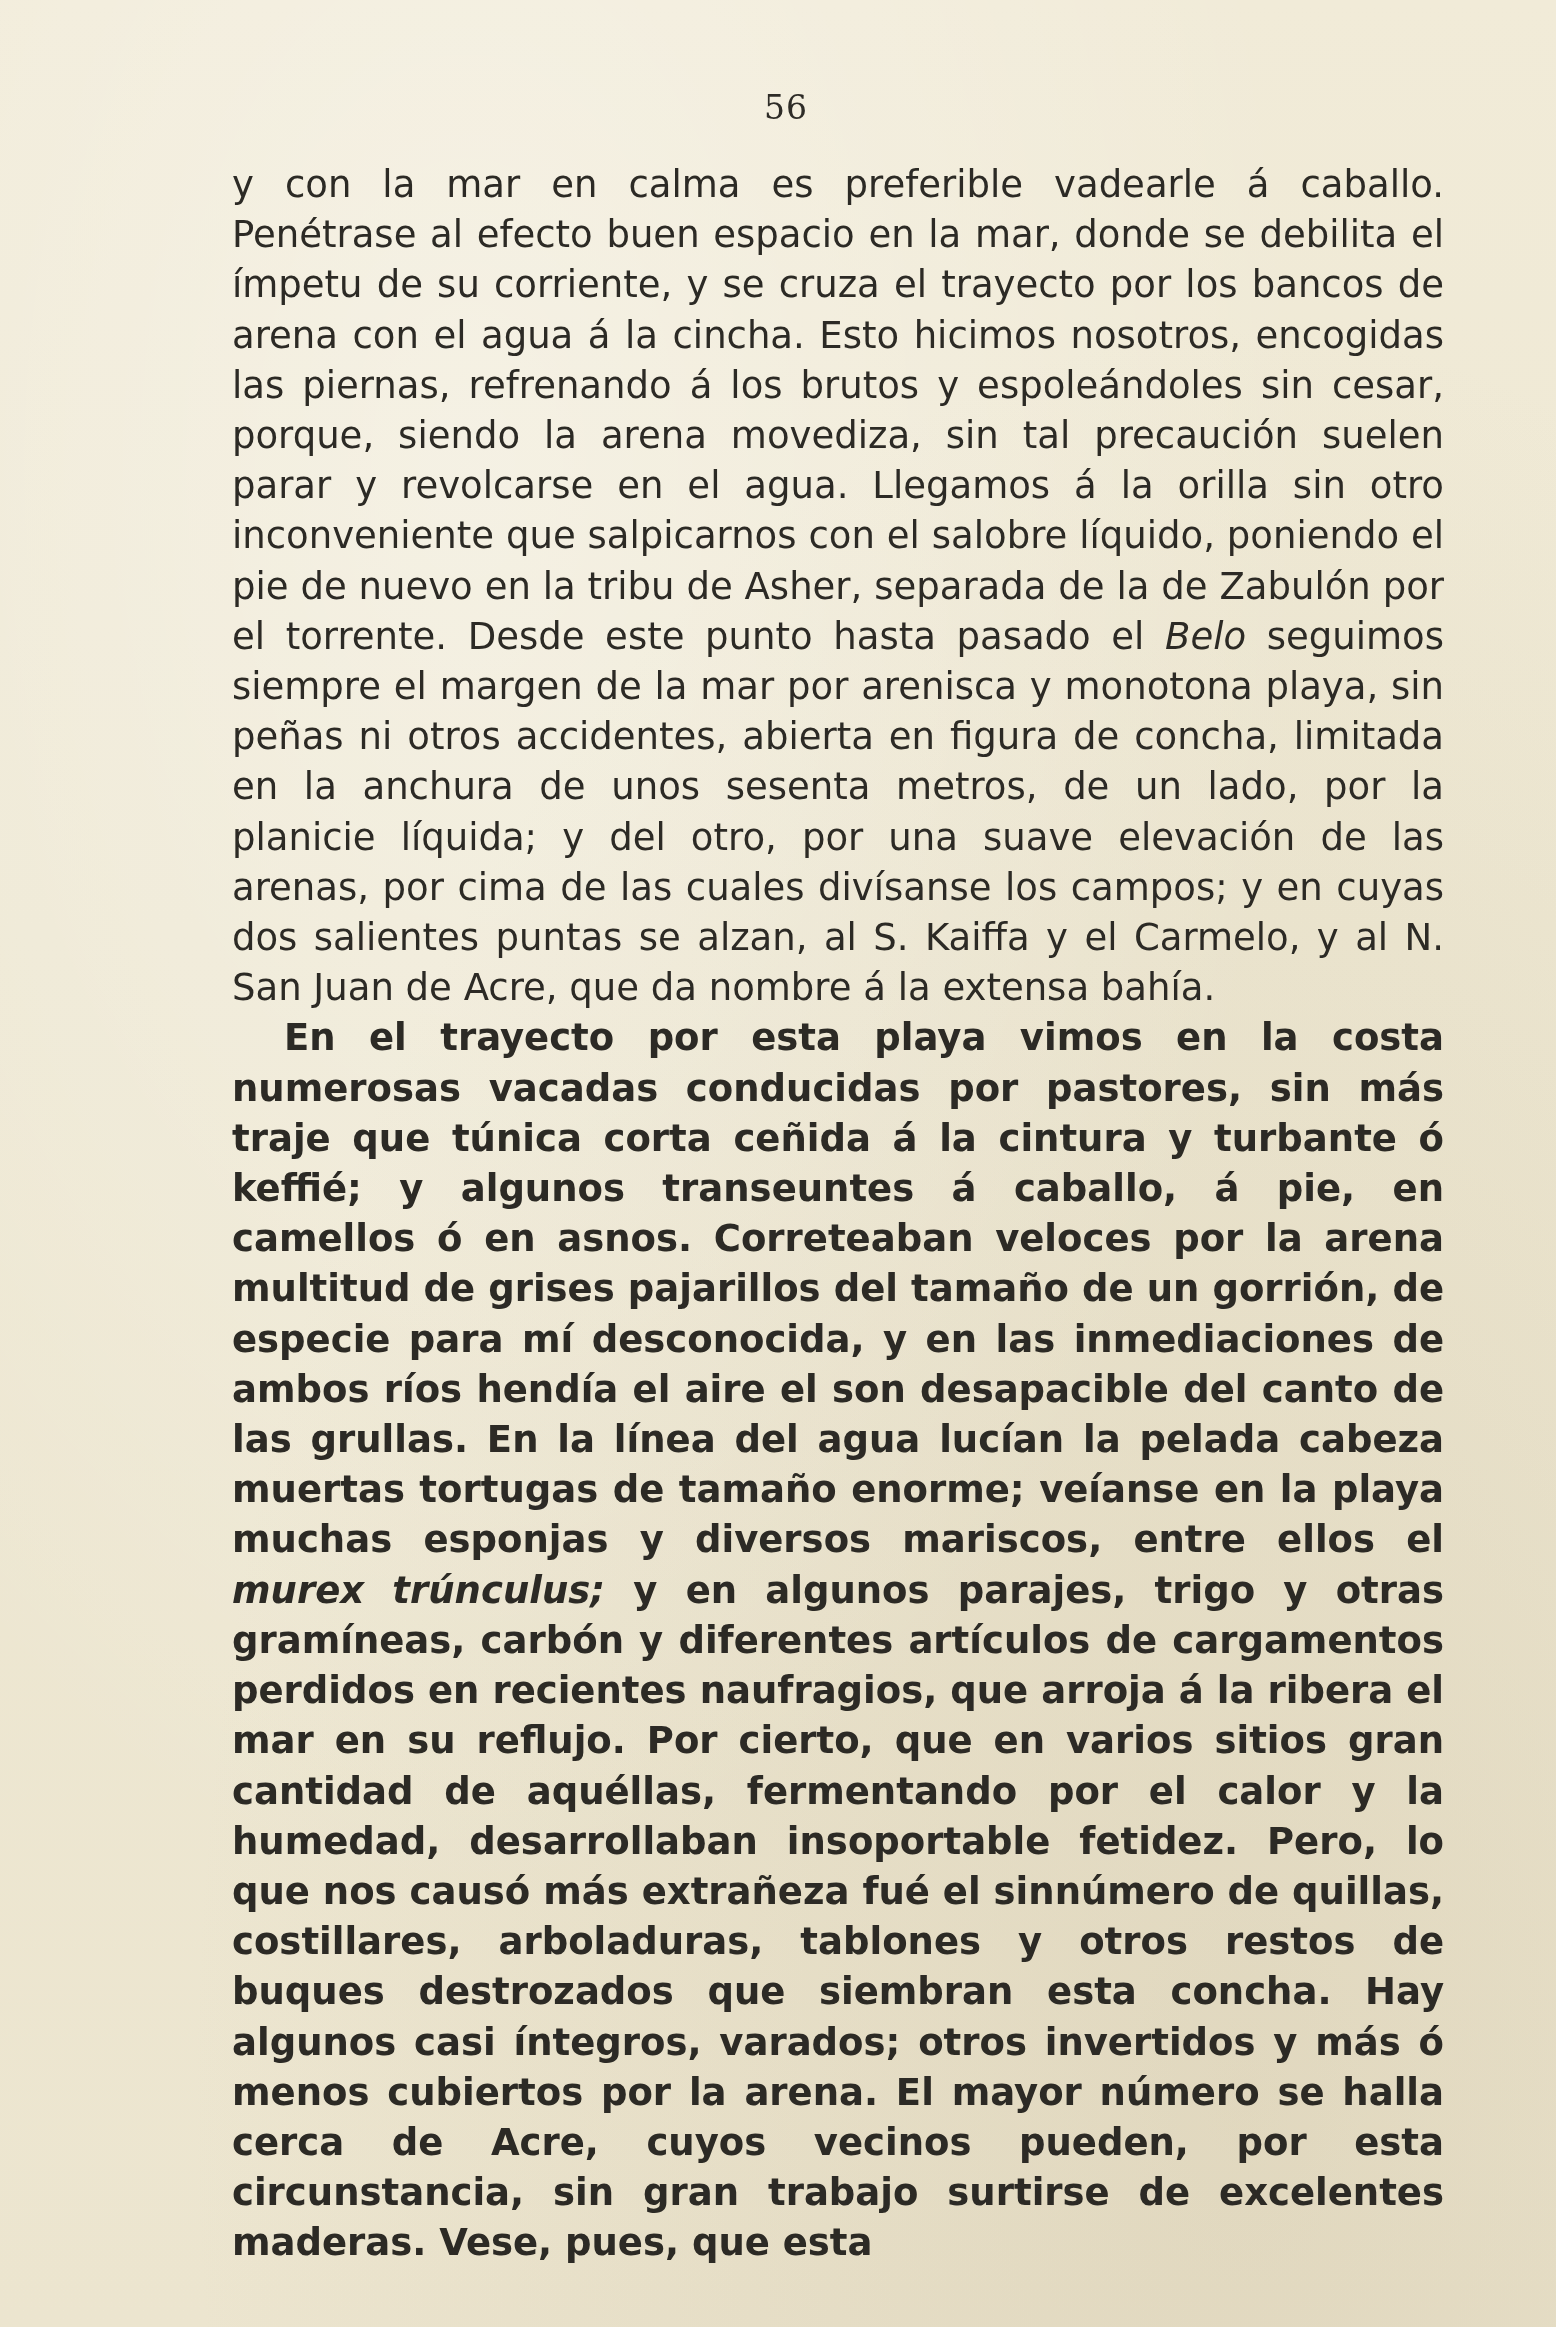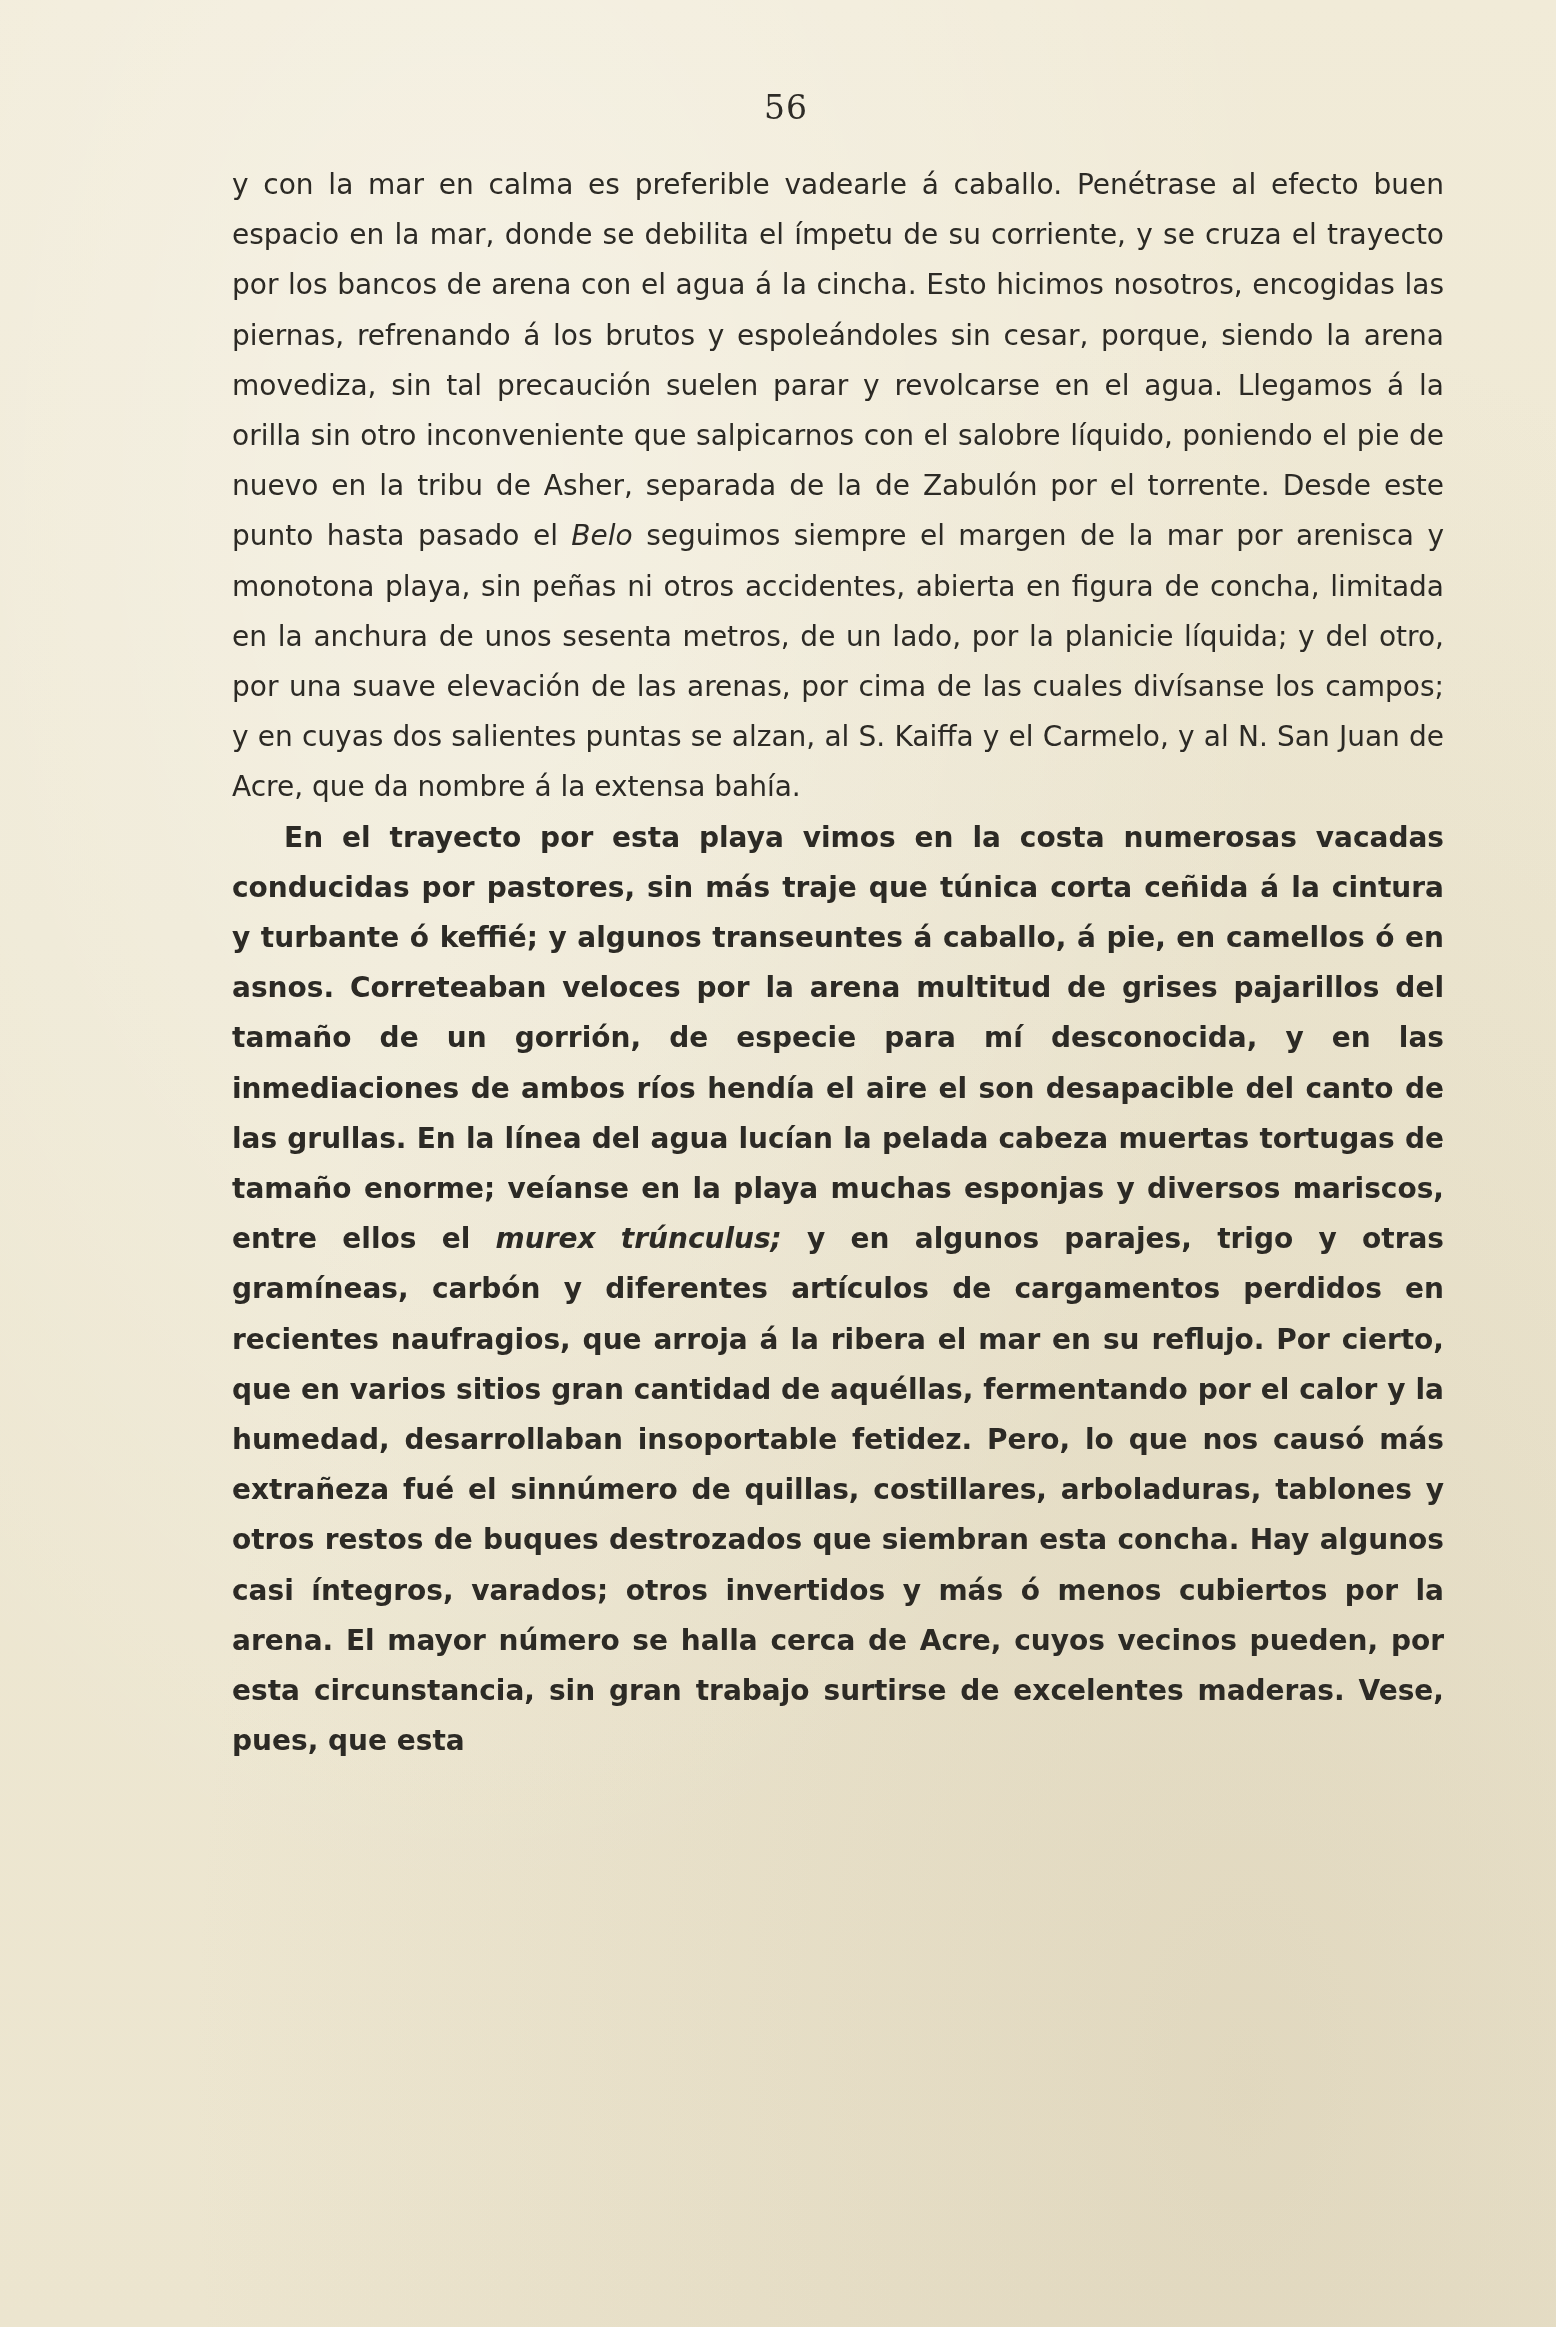--- a/index.html
+++ b/index.html
@@ -41,21 +41,21 @@
     font-size: 33px;
     color: #2e2c27;
     letter-spacing: 1px;
   }
   .text-block {
     position: absolute;
     left: 232px;
     top: 160px;
     width: 1212px;
     font-family: "DejaVu Sans", sans-serif;
-    font-size: 28px;
+    font-size: 37px;
     line-height: 50.2px;
     color: #2c2a25;
     text-align: justify;
     text-justify: inter-word;
   }
   .para {
     margin: 0;
   }
   .para.indent {
     text-indent: 52px;

